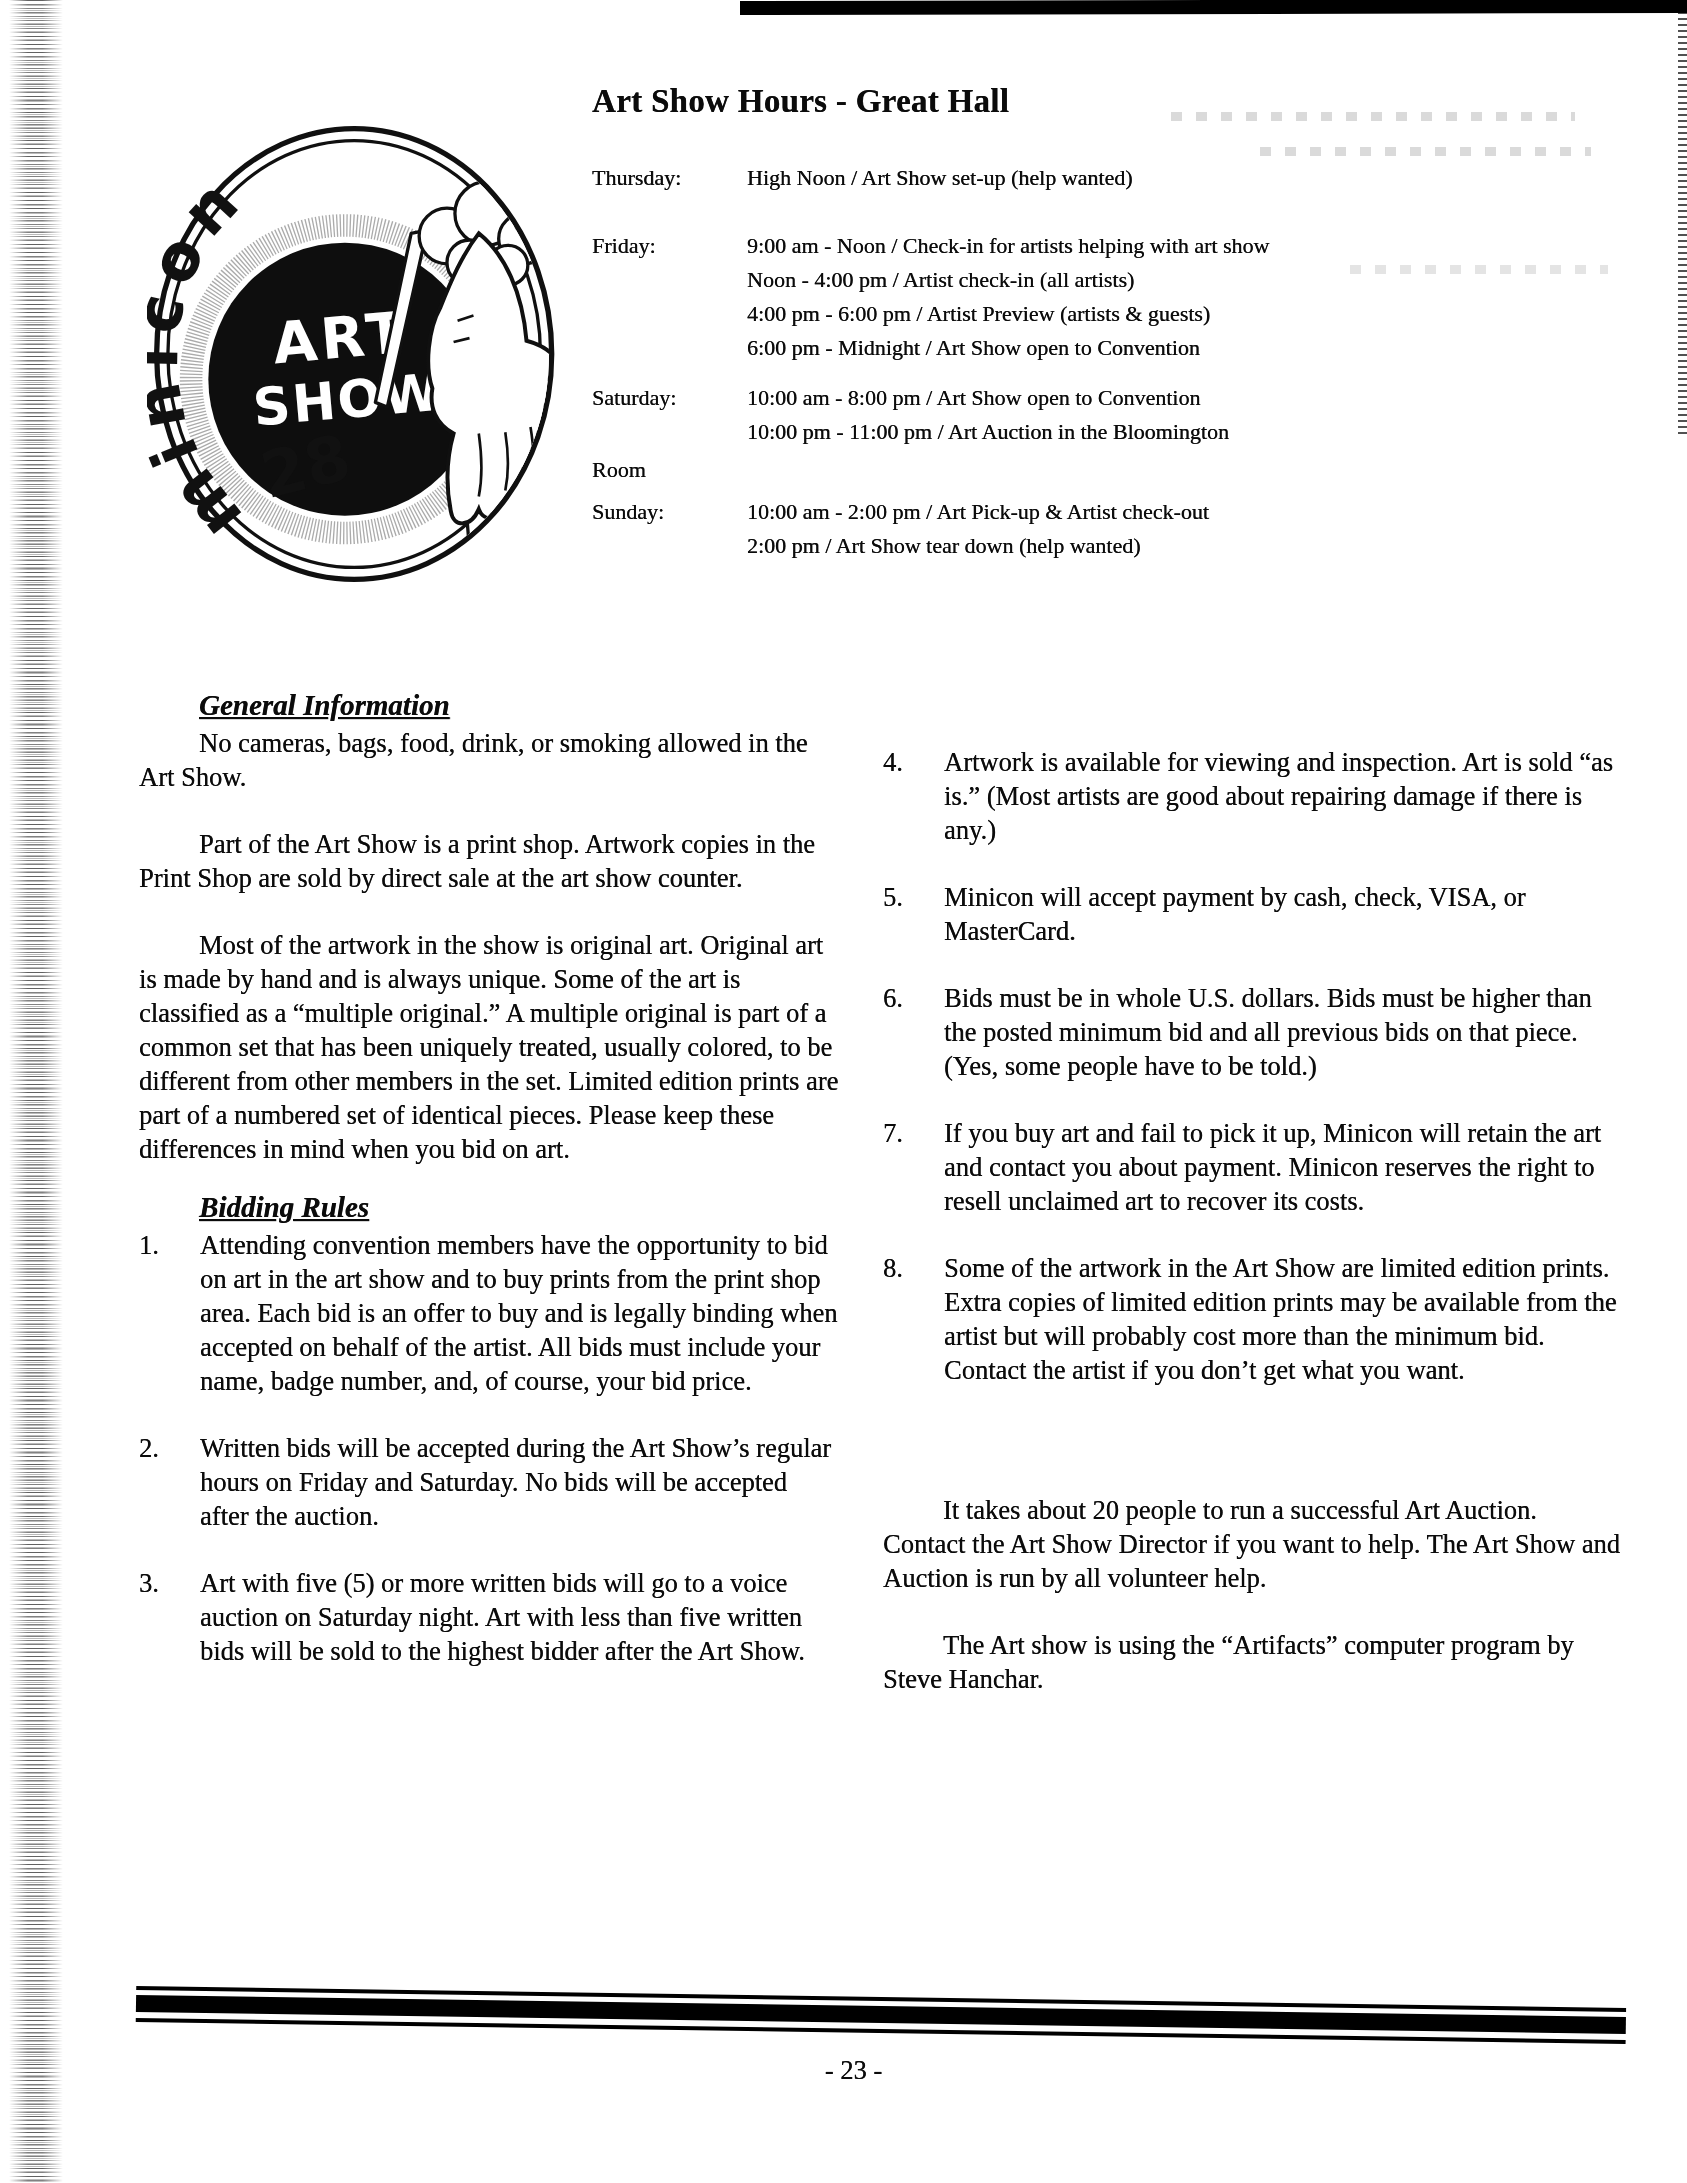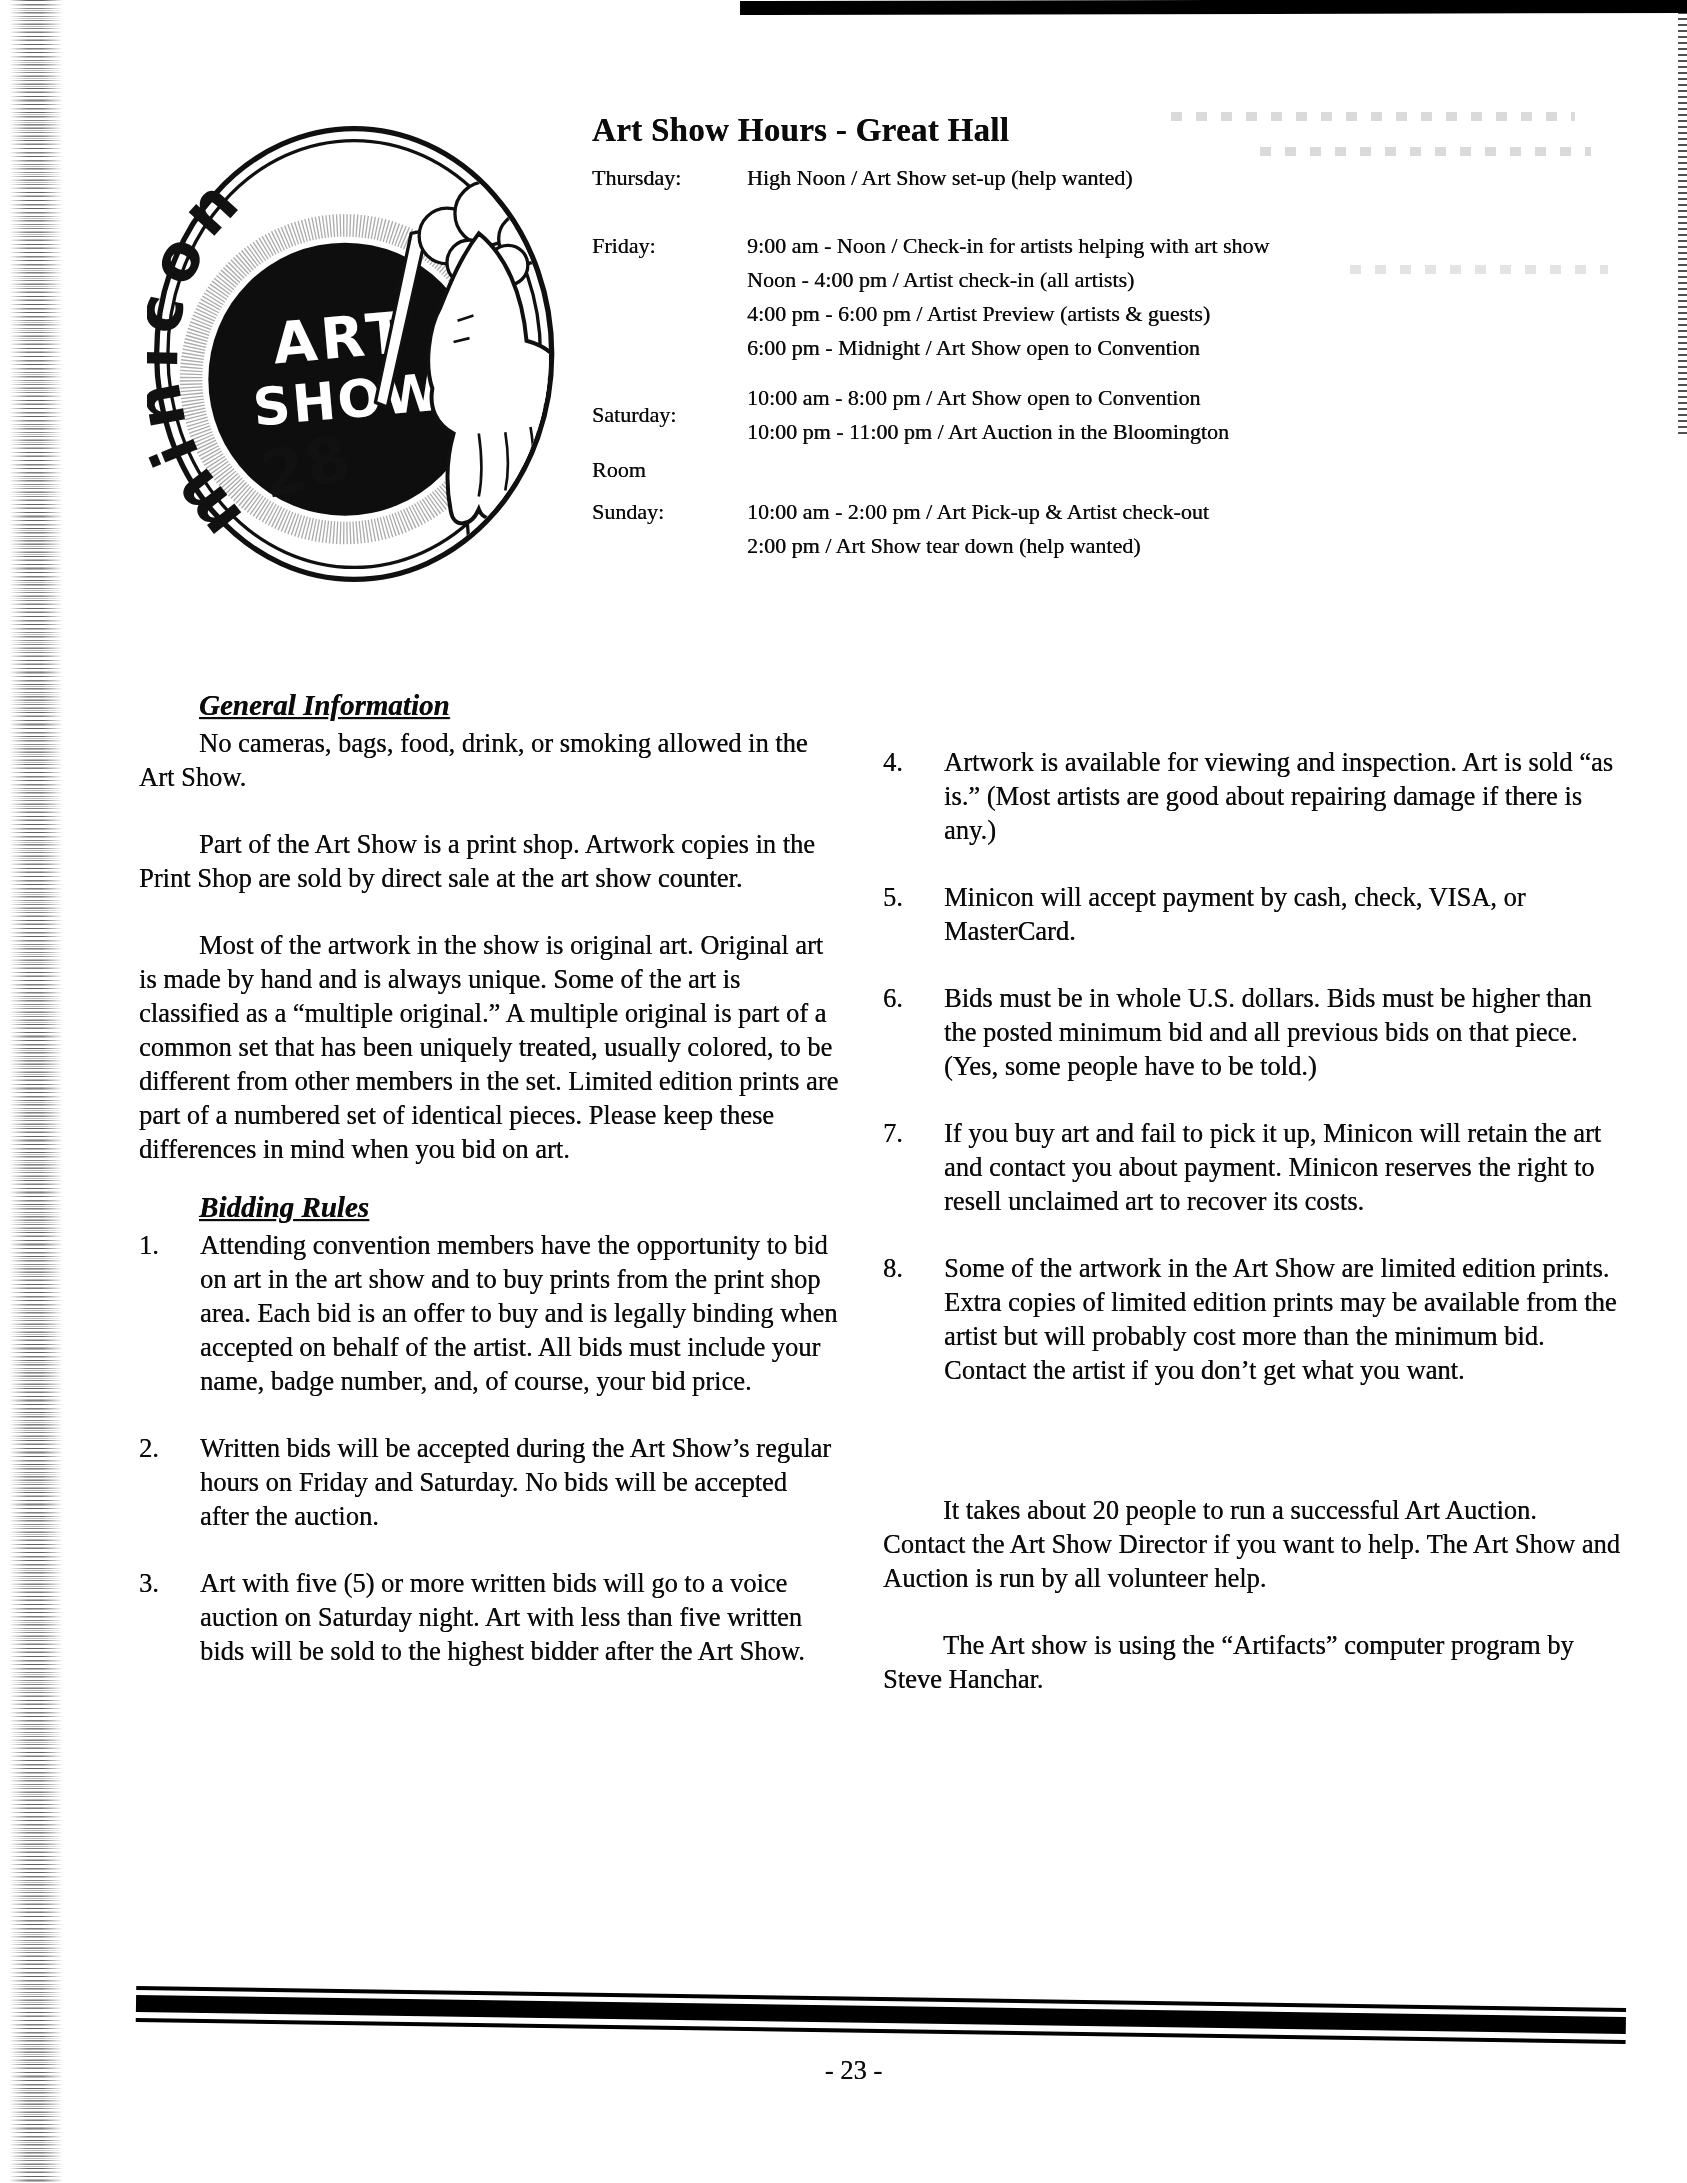--- a/index.html
+++ b/index.html
@@ -41,30 +41,30 @@
     background: repeating-linear-gradient(to right, #000 0 10.6px, transparent 10.6px 25px);
   }
   .smudge.s1 { left: 1171px; top: 112px; width: 404px; }
   .smudge.s2 { left: 1260px; top: 147px; width: 331px; }
   .smudge.s3 { left: 1350px; top: 265px; width: 258px; opacity: 0.10; }
 
   
   .logo { position: absolute; left: 147px; top: 122px; width: 415px; height: 464px; }
   .page-title {
     position: absolute; left: 592px; top: 83px;
-    font-size: 33px; font-weight: bold; letter-spacing: 0.3px; margin-top: 29px;
+    font-size: 33px; font-weight: bold; letter-spacing: 0.3px;
   }
   .schedule {
     position: absolute; left: 592px; top: 161px; width: 1052px;
     font-size: 22px; line-height: 34px;
   }
   .sched-row { display: flex; margin-bottom: 26.5px; }
   .sched-row.mb-lg { margin-bottom: 34px; }
   .sched-row.mb-sm { margin-bottom: 16px; }
-  .sched-row.tight { margin-bottom: 4px; align-items: center; }
+  .sched-row.tight { margin-bottom: 4px; }
   .sched-row.room  { margin-bottom: 8px; }
   .sched-label { flex: 0 0 155px; }
   .sched-lines { flex: 1; }
 
   
   .columns {
     position: absolute; left: 139px; top: 688px; width: 1482px;
     display: flex; gap: 41px;
     font-size: 26.5px; line-height: 34px;
   }

